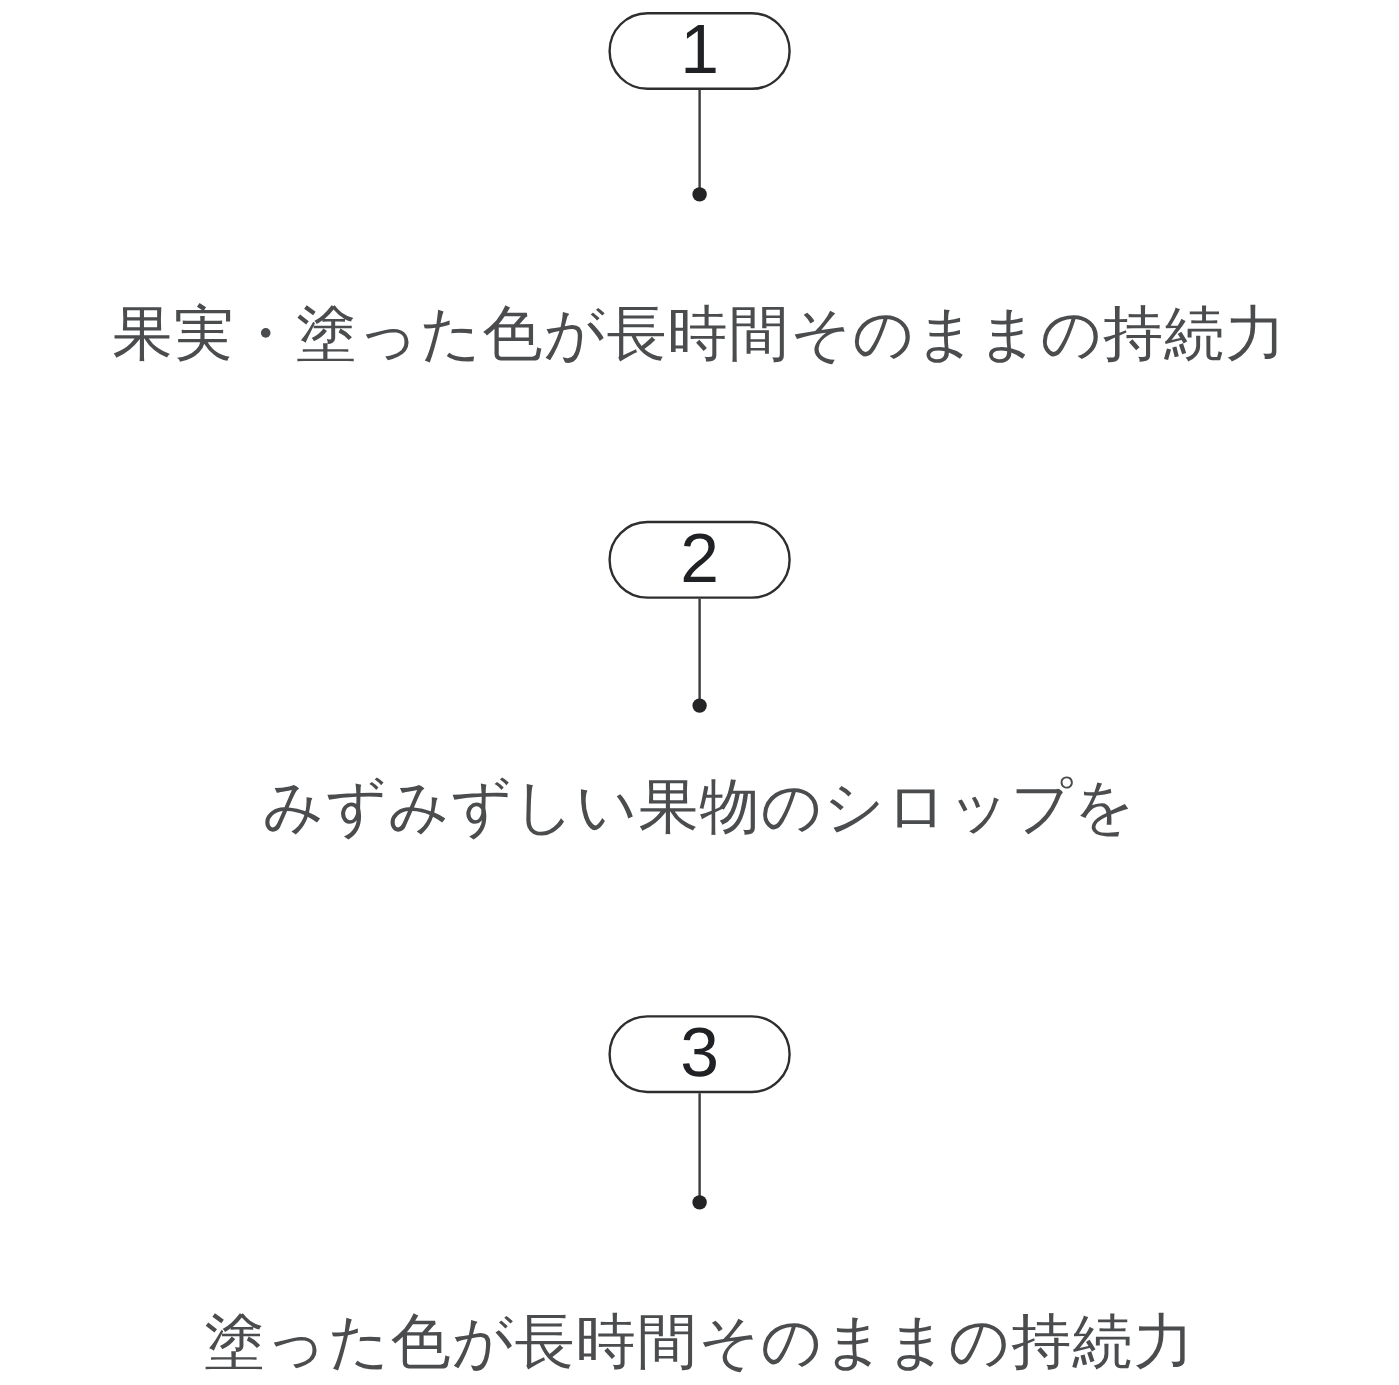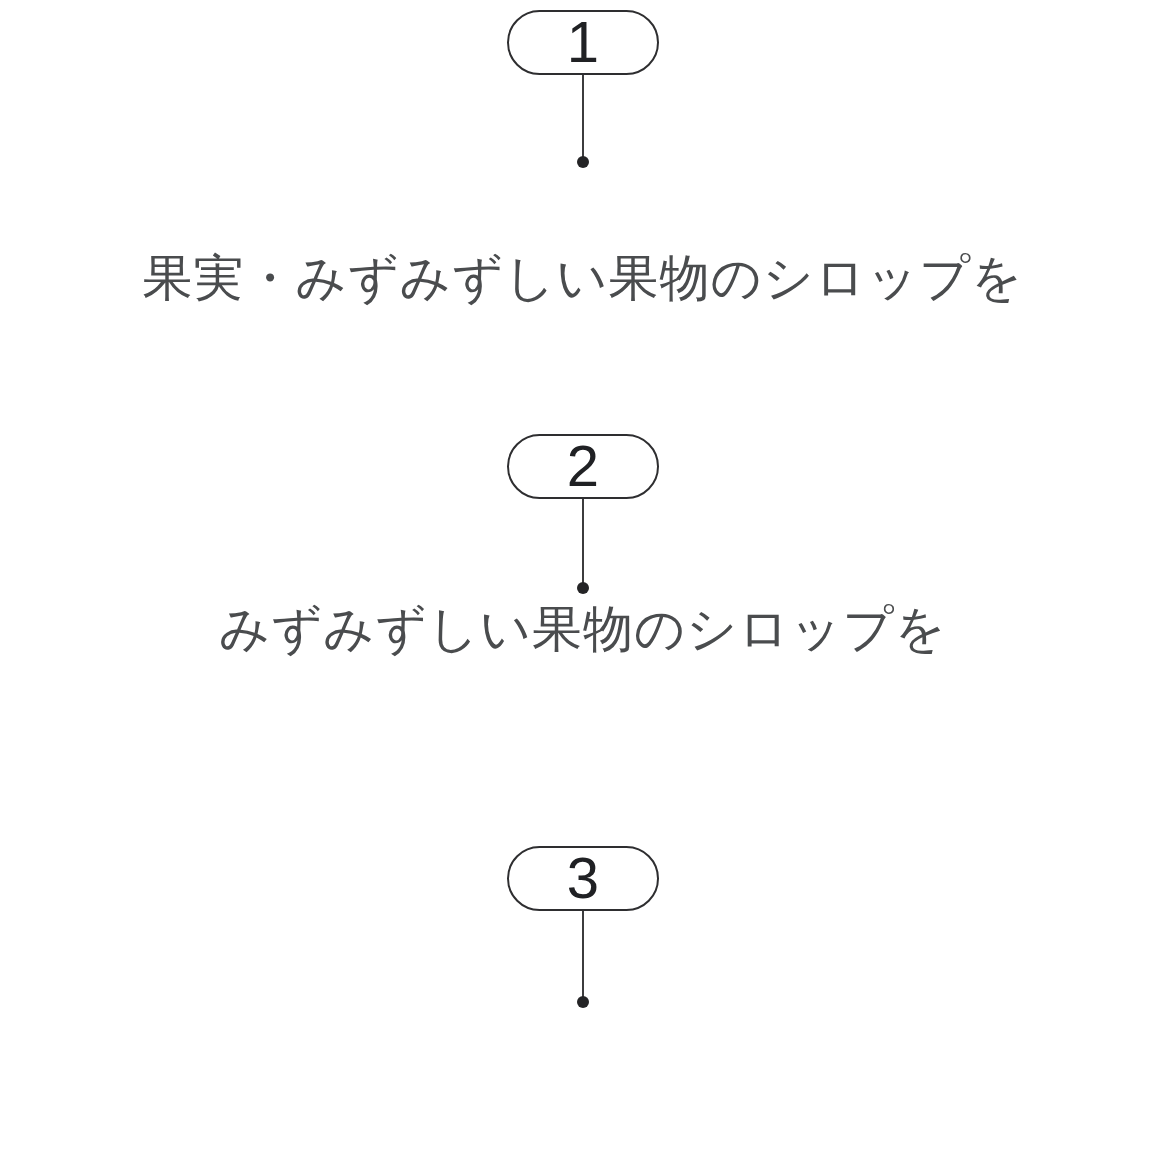--- a/index.html
+++ b/index.html
@@ -62,36 +62,36 @@
 
   .caption {
     margin: 0;
     text-align: center;
     font-size: 50px;
     font-weight: 400;
     letter-spacing: 1px;
     color: var(--color-text, #4a4c4e);
   }
   .feature-1 .caption { margin-top: 79px; line-height: 62px; }
-  .feature-2 .caption { line-height: 70px; }
+  .feature-2 .caption { margin-top: 43px; line-height: 70px; }
   .feature-3 .caption { margin-top: 79px; line-height: 62px; }
 
   .caption-line { display: block; }
 </style>
 </head>
 <body>
 
 <section class="feature feature-1">
   <div class="pill">
     <span class="pill-number">1</span>
   </div>
   <div class="connector-line"></div>
   <div class="connector-dot"></div>
   <p class="caption">
-    <span class="caption-line">果実・みずみずしい果物のシロップを</span>
+    <span class="caption-line">果実・塗った色が長時間そのままの持続力</span>
     <span class="caption-line"></span>
   </p>
 </section>
 
 <section class="feature feature-2">
   <div class="pill">
     <span class="pill-number">2</span>
   </div>
   <div class="connector-line"></div>
   <div class="connector-dot"></div>
@@ -99,13 +99,17 @@
     <span class="caption-line">みずみずしい果物のシロップを</span>
   </p>
 </section>
 
 <section class="feature feature-3">
   <div class="pill">
     <span class="pill-number">3</span>
   </div>
   <div class="connector-line"></div>
   <div class="connector-dot"></div>
+  <p class="caption">
+    <span class="caption-line">塗った色が長時間そのままの持続力</span>
+    <span class="caption-line"></span>
+  </p>
 </section>
 
 </body></html>

